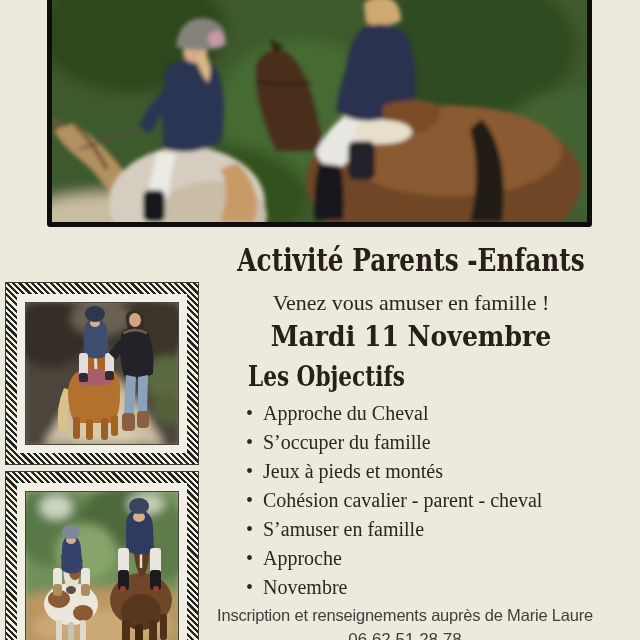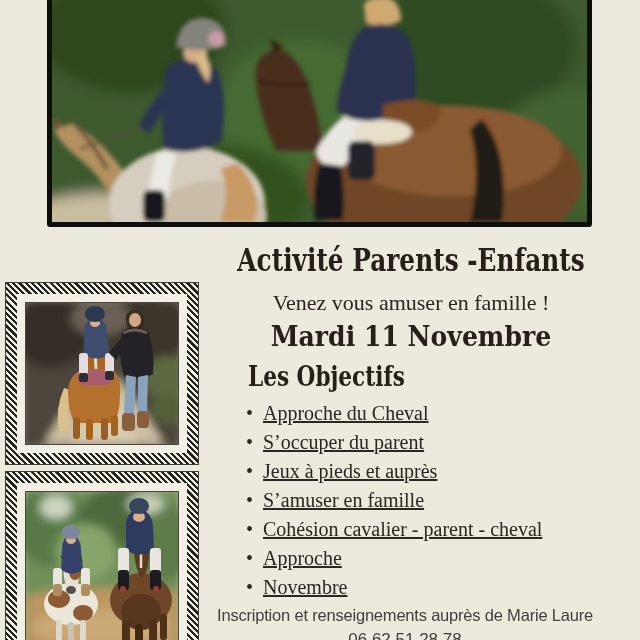--- a/index.html
+++ b/index.html
@@ -26,21 +26,21 @@
     background:repeating-linear-gradient(45deg,#23231f 0 2.2px,#f1eee2 2.2px 4.4px);
     border:1px solid #3c3a33;}
   .mat{width:100%;height:100%;box-sizing:border-box;background:#f2efe4;padding:9px;}
   .photo{display:block;width:100%;height:100%;outline:1px solid #4a463e;}
 
   
   .objectives{position:absolute;left:246px;top:362px;width:394px;}
   .objectives h2{margin:0 0 7px 2px;font-size:27px;line-height:1.1;white-space:nowrap;
     transform:scaleX(0.80);transform-origin:0 50%;}
   .objectives ul{margin:0;padding:0;list-style:none;font-size:20px;color:#2b2620;}
-  .objectives li{position:relative;line-height:29px;padding-left:17px;white-space:nowrap;text-decoration:underline;}
+  .objectives li{position:relative;line-height:29px;padding-left:17px;white-space:nowrap;}
   .objectives li::before{content:"\2022";position:absolute;left:0;top:0;font-size:20px;}
 
   
   .footer{position:absolute;left:170px;top:604px;width:470px;text-align:center;
     font-family:"Liberation Sans",sans-serif;color:#413f3a;}
   .contact{font-size:16.5px;line-height:1.4;letter-spacing:-0.2px;white-space:nowrap;text-align:center;}
   .phone{font-size:17px;line-height:1.3;margin-top:2px;}
 </style>
 </head>
 <body>
@@ -229,24 +229,24 @@
           </g>
         </svg>
       </div>
     </div>
   </div>
 
   <div class="objectives">
     <h2 class="slab">Les Objectifs</h2>
     <ul>
       <li>Approche du Cheval</li>
-      <li>S’occuper du parent</li>
-      <li>Jeux à pieds et auprès</li>
+      <li>S’occuper du famille</li>
+      <li>Jeux à pieds et montés</li>
+      <li>Cohésion cavalier - parent - cheval</li>
       <li>S’amuser en famille</li>
-      <li>Cohésion cavalier - parent - cheval</li>
       <li>Approche</li>
       <li>Novembre</li>
     </ul>
   </div>
 
   <div class="footer">
     <div class="contact">Inscription et renseignements auprès de Marie Laure</div>
     <div class="phone">06.62.51.28.78</div>
   </div>
 

